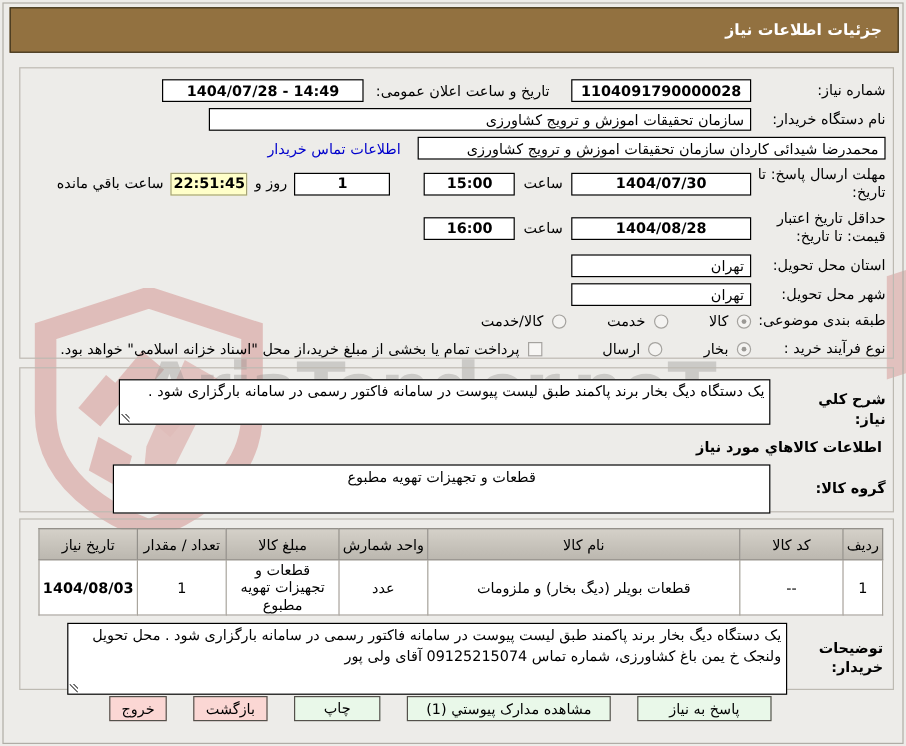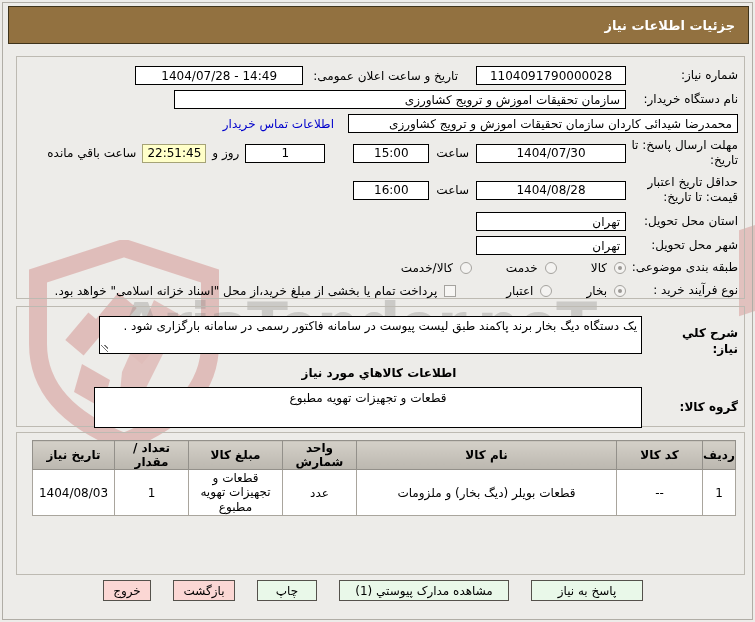--- a/index.html
+++ b/index.html
@@ -77,44 +77,44 @@
     width:548px; height:41px; background:#fff; border:1px solid #000;
     display:flex; justify-content:center; padding-top:3px;
   }
   .handle {
     position:absolute; left:1px; bottom:1px; width:7px; height:7px;
     background:
       linear-gradient(45deg, transparent 45%, #777 45%, #777 55%, transparent 55%),
       linear-gradient(45deg, transparent 70%, #777 70%, #777 80%, transparent 80%);
   }
 
-  .sec-head { font-weight:bold; margin:9px 3px 7px 0;text-align:center; }
+  .sec-head { font-weight:bold; margin:9px 3px 7px 0; }
 
   table.goods { border-collapse:collapse; width:703px; table-layout:fixed; }
   table.goods th {
     height:26px; background:linear-gradient(#D4D0C8,#BBB7AF);
-    border:1px solid #93908A; font-size:12px; font-weight:bold;
+    border:1px solid #93908A; font-size:12px; font-weight:normal;
   }
   table.goods td {
     height:37px; background:#fff; border:1px solid #A9A59D;
     text-align:center; font-size:12px; padding:1px 2px;
   }
   td.small2 { font-size:11px; line-height:1.2; }
 
   .btnrow { position:absolute; top:580px; right:112px; display:flex; gap:22px; }
   .btn {
     height:21px; border:1px solid #54514B; display:flex; align-items:center;
     justify-content:center; padding:0 6px; flex:none; cursor:pointer; white-space:nowrap;
   }
   .btn.green { background:#E9F8E9; }
   .btn.pink  { background:#FBD7D4; }
-  .b0 { width:112px; } .b1 { width:170px; } .b2 { width:60px; }
+  .b0 { width:112px; } .b1 { width:170px; } .b2 { width:72px;font-family:Liberation Serif, serif; }
   .b3 { width:62px; } .b4 { width:48px; }
 
-  .num { direction:ltr; unicode-bidi:embed; }
+  .num { direction:ltr; unicode-bidi:embed;font-weight:bold; }
 </style>
 </head>
 <body>
 
 <div class="wm-layer">
   <svg class="wm-shield" width="220" height="210" viewBox="0 0 110 105">
     <path d="M55 4 L98 18 V52 Q98 84 55 101 Q12 84 12 52 V18 Z" fill="none" stroke="#C25450" stroke-width="9"></path>
     <g fill="#C25450">
       <rect x="30" y="38" width="12" height="18" transform="rotate(40 36 47)"></rect>
       <rect x="45" y="28" width="12" height="18" transform="rotate(40 51 37)"></rect>
@@ -221,21 +221,21 @@
   </div>
 
   <div class="frow">
     <span class="lbl">نوع فرآیند خرید :</span>
     <span class="opt">
       <span class="radio on"></span>
       <span>بخار</span>
     </span>
     <span class="opt">
       <span class="radio"></span>
-      <span>اعتبار</span>
+      <span>ارسال</span>
     </span>
     <span class="opt" style="margin-left:0; margin-right:16px;">
       <span class="chk"></span>
       <span>پرداخت تمام یا بخشی از مبلغ خرید،از محل "اسناد خزانه اسلامی" خواهد بود.</span>
     </span>
   </div>
 </div>
 
 <div class="gbox box2">
   <div class="frow" style="align-items:flex-start;">
@@ -282,20 +282,27 @@
         <td>--</td>
         <td>قطعات بویلر (دیگ بخار) و ملزومات</td>
         <td>عدد</td>
         <td class="small2">قطعات و تجهیزات تهویه مطبوع</td>
         <td>1</td>
         <td><span class="num">1404/08/03</span></td>
       </tr>
     </tbody>
   </table>
 
+  <div class="frow" style="margin-top:6px; align-items:flex-start;">
+    <span class="blbl" style="width:80px; padding-top:14px; text-align:right;">توضیحات خریدار:</span>
+    <div class="ta ta2">
+      <span>یک دستگاه دیگ بخار برند پاکمند طبق لیست پیوست در سامانه فاکتور رسمی در سامانه بارگزاری شود . محل تحویل ولنجک خ یمن باغ کشاورزی، شماره تماس 09125215074 آقای ولی پور</span>
+      <span class="handle"></span>
+    </div>
+  </div>
 </div>
 
 <div class="btnrow">
   <div class="btn green b0">پاسخ به نیاز</div>
   <div class="btn green b1">مشاهده مدارک پیوستي (1)</div>
   <div class="btn green b2">چاپ</div>
   <div class="btn pink b3">بازگشت</div>
   <div class="btn pink b4">خروج</div>
 </div>
 

